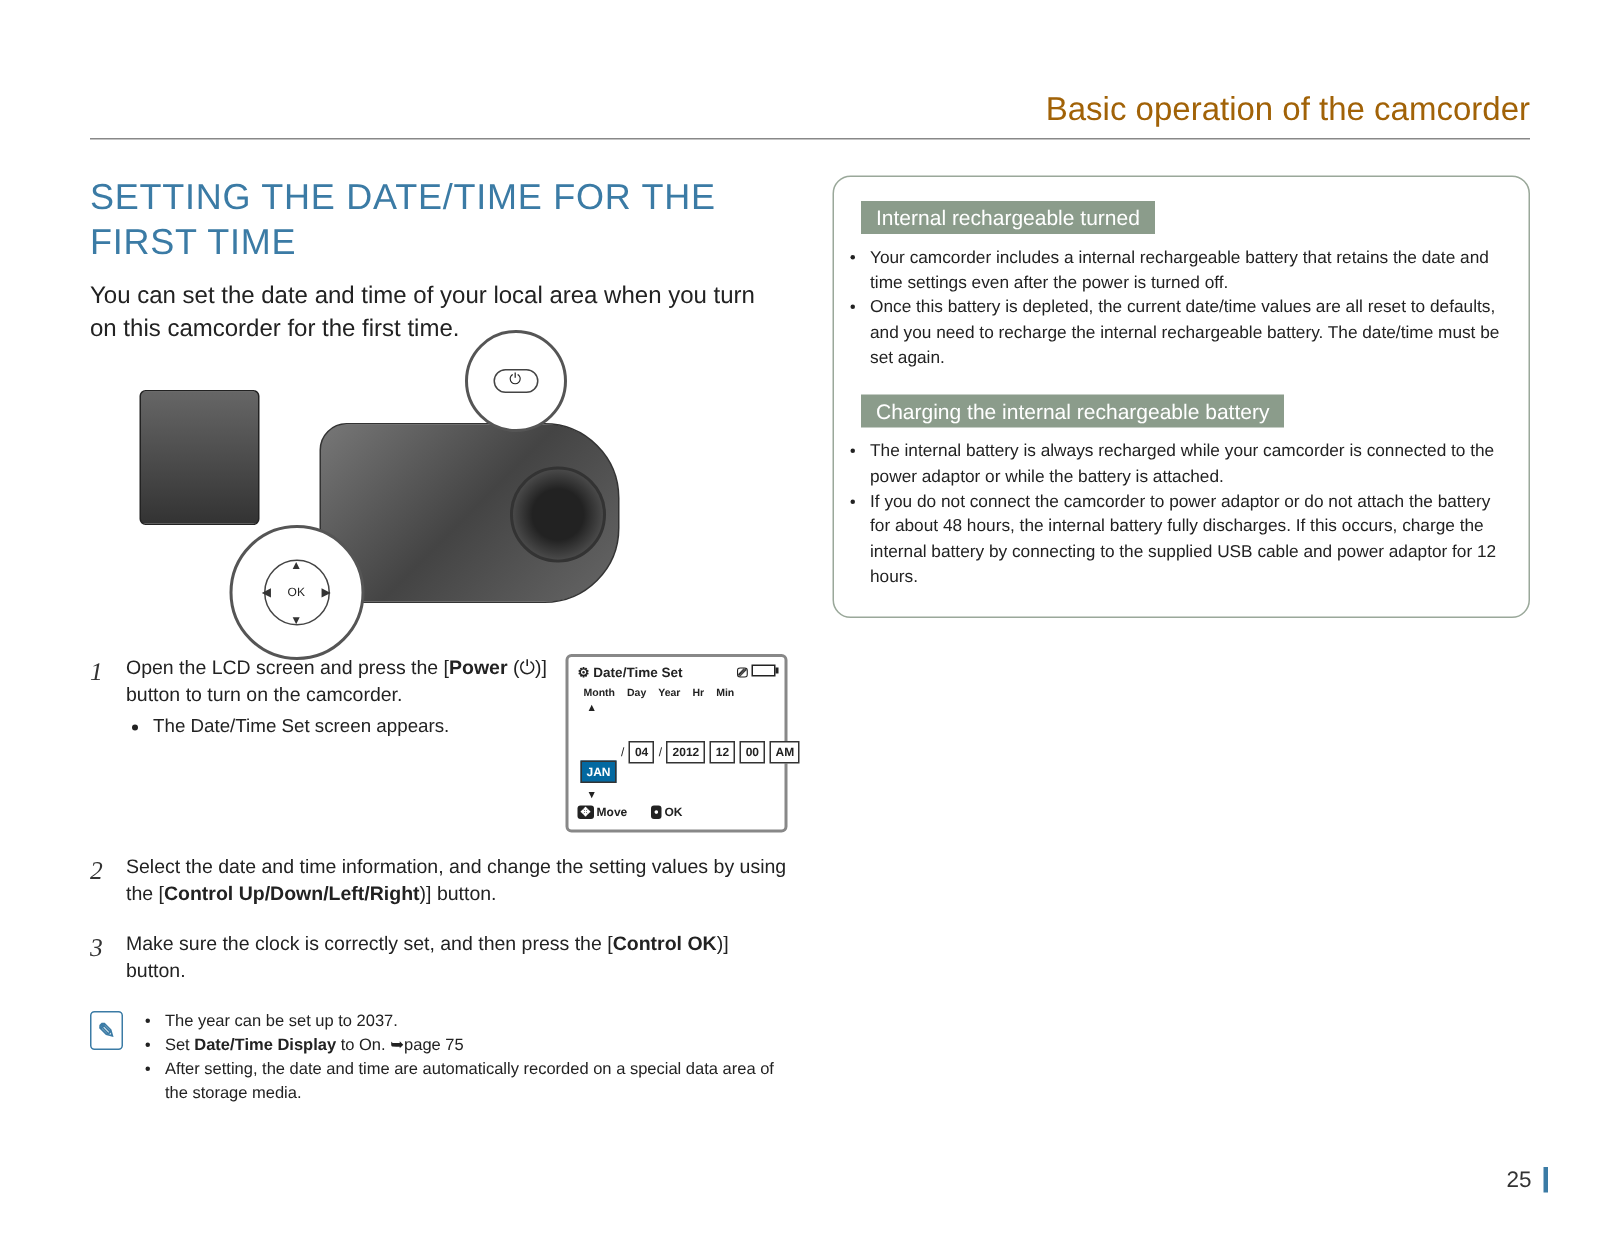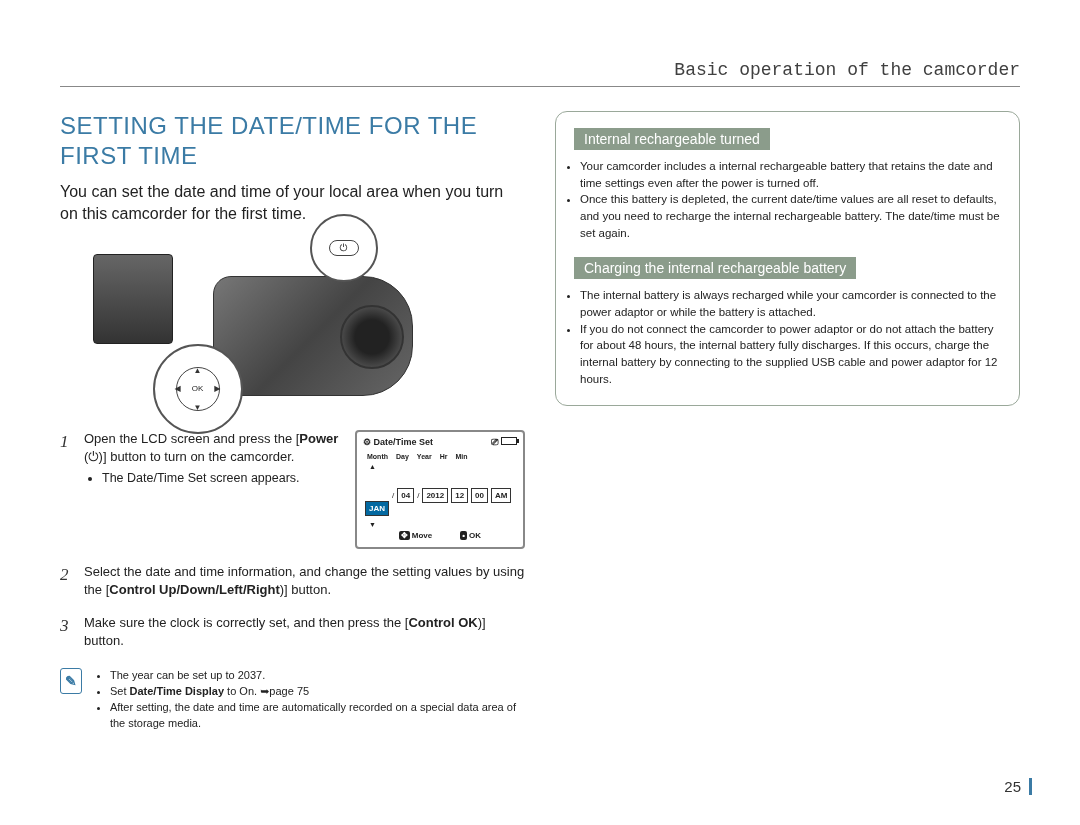--- a/index.html
+++ b/index.html
@@ -14,24 +14,23 @@
   .page {
     padding: 60px 60px 40px 60px;
   }
   .header-line {
     border-bottom: 1px solid #888;
     padding-bottom: 6px;
     margin-bottom: 24px;
     text-align: right;
   }
   .header-title {
-    font-size: 18px;
-    color: #404040;
+    font-size: 22px;
+    color: #a16207;
     font-weight: 400;
-    font-family: Liberation Mono, monospace;
   }
   .columns {
     display: flex;
     gap: 30px;
   }
   .col-left { flex: 1; }
   .col-right { flex: 1; }
   .section-title {
     color: #3b7ba5;
     font-size: 24px;
@@ -129,34 +128,34 @@
   }
   .step-body { flex:1; }
   .step-sub {
     list-style: disc;
     margin: 4px 0 0 18px;
     font-size: 12.5px;
   }
   .lcd {
     border: 2px solid #888;
     border-radius: 4px;
-    width: 170px;
+    width: 148px;
     font-size: 9px;
     padding: 4px 6px 6px 6px;
     margin-left: 10px;
     background:#fff;
   }
   .lcd-titlebar { display:flex; justify-content:space-between; align-items:center; font-weight:bold; margin-bottom:4px;}
   .lcd-labels { display:flex; gap:8px; font-size:7px; font-weight:bold; margin-left:4px;}
   .lcd-fields { display:flex; gap:3px; align-items:center; font-size:8px; margin:3px 0 4px 2px;}
   .lcd-field {
     border:1px solid #333; padding:1px 3px; font-weight:bold; background:#fff;
   }
   .lcd-field.sel { background:#0369a1; color:#fff;margin-top:26px; }
-  .lcd-foot { display:flex; gap:28px; justify-content:center; font-size:8px; font-weight:bold; }
+  .lcd-foot { display:flex; gap:16px; font-size:8px; font-weight:bold; }
   .lcd-foot .k { background:#222;color:#fff;padding:0 2px;border-radius:2px; margin-right:2px;}
   .battery-icon { display:inline-block; width:16px; height:8px; border:1px solid #222; position:relative;}
   .battery-icon::after{content:"";position:absolute;right:-3px;top:1px;width:2px;height:4px;background:#222;}
   .step1-row { display:flex; align-items:flex-start; }
 
   .note-row {
     display:flex;
     gap:12px;
     align-items:flex-start;
     margin-top:18px;

